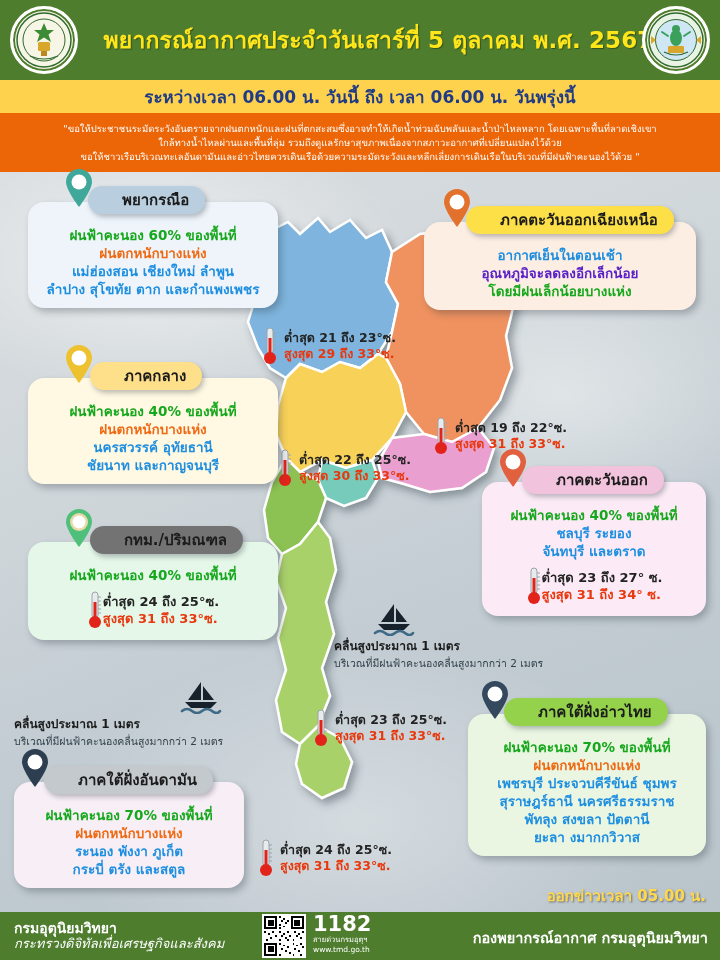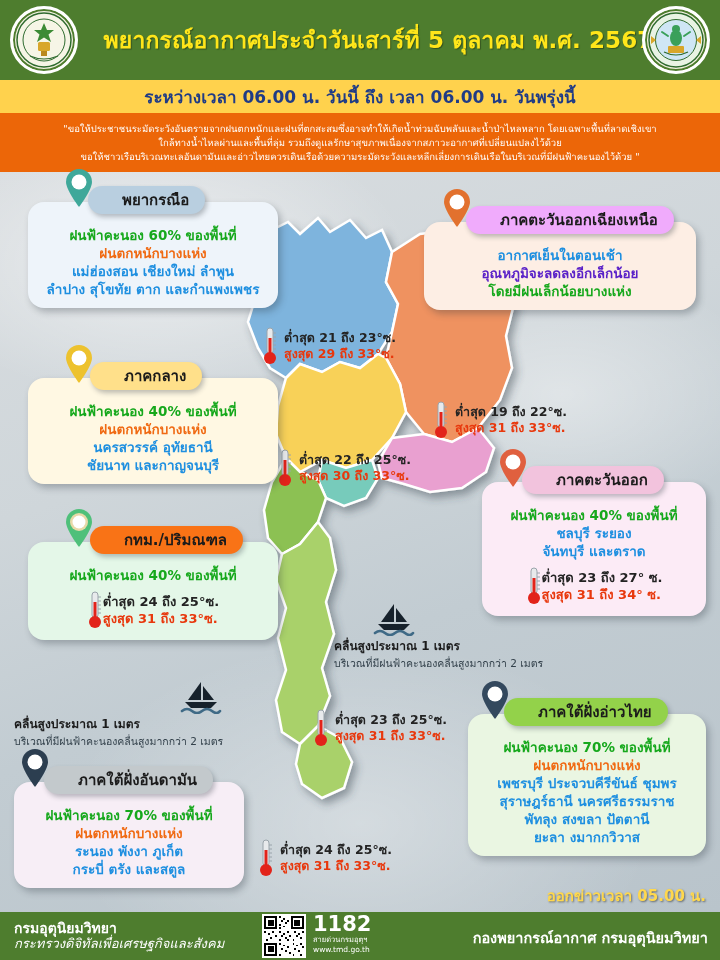--- a/index.html
+++ b/index.html
@@ -256,21 +256,21 @@
           <line x1="11" y1="19" x2="14" y2="19"></line>
         <line x1="11" y1="23" x2="14" y2="23"></line>
       </g>
     </svg>
     <div class="temp-texts">
       <div class="t-min">ต่ำสุด 21 ถึง 23°ซ.</div>
       <div class="t-max">สูงสุด 29 ถึง 33°ซ.</div>
     </div>
   </div>
 
-  <div class="temp-float" style="left:433px; top:400px;">
+  <div class="temp-float" style="left:433px; top:416px;">
     <svg width="16" height="40" viewBox="0 0 16 40">
       <rect x="5" y="2" width="6" height="26" rx="3" fill="#e8eaec" stroke="#9aa4ab" stroke-width="1"></rect>
       <rect x="6.5" y="12" width="3" height="17" fill="#e2231a"></rect>
       <circle cx="8" cy="32" r="6" fill="#e2231a"></circle>
       <g stroke="#9aa4ab" stroke-width="1">
         <line x1="11" y1="7" x2="14" y2="7"></line>
           <line x1="11" y1="11" x2="14" y2="11"></line>
         <line x1="11" y1="15" x2="14" y2="15"></line>
           <line x1="11" y1="19" x2="14" y2="19"></line>
         <line x1="11" y1="23" x2="14" y2="23"></line>
@@ -360,21 +360,21 @@
       <div class="line l-blue">แม่ฮ่องสอน เชียงใหม่ ลำพูน</div>
       <div class="line l-blue">ลำปาง สุโขทัย ตาก และกำแพงเพชร</div>
     </div>
   </div>
 
   <div class="card" style="left:424px; top:222px; width:272px; background:#fdeee4;">
     <svg class="pin" style="left:18px; top:-34px;" viewBox="0 0 30 40">
       <path d="M15 39 C15 39 28 22 28 14 A13 13 0 1 0 2 14 C2 22 15 39 15 39 Z" fill="#e2712e"></path>
       <circle cx="15" cy="14" r="7.5" fill="#ffffff"></circle>
     </svg>
-    <div class="card-title" style="left:42px; background:#f0abfc;">ภาคตะวันออกเฉียงเหนือ</div>
+    <div class="card-title" style="left:42px; background:#fde047;">ภาคตะวันออกเฉียงเหนือ</div>
     <div class="card-body">
       <div class="line l-blue">อากาศเย็นในตอนเช้า</div>
       <div class="line l-purple">อุณหภูมิจะลดลงอีกเล็กน้อย</div>
       <div class="line l-green">โดยมีฝนเล็กน้อยบางแห่ง</div>
     </div>
   </div>
 
   <div class="card" style="left:28px; top:378px; width:250px; background:#fff8e3;">
     <svg class="pin" style="left:36px; top:-34px;" viewBox="0 0 30 40">
       <path d="M15 39 C15 39 28 22 28 14 A13 13 0 1 0 2 14 C2 22 15 39 15 39 Z" fill="#edc22e"></path>
@@ -388,21 +388,21 @@
       <div class="line l-blue">ชัยนาท และกาญจนบุรี</div>
     </div>
   </div>
 
   <div class="card" style="left:28px; top:542px; width:250px; background:#e4f7e8;">
     <svg class="pin" style="left:36px; top:-34px;" viewBox="0 0 30 40">
       <path d="M15 39 C15 39 28 22 28 14 A13 13 0 1 0 2 14 C2 22 15 39 15 39 Z" fill="#4fc07a"></path>
       <circle cx="15" cy="14" r="9" fill="#e8d9a8"></circle>
       <circle cx="15" cy="14" r="6.5" fill="#ffffff"></circle>
     </svg>
-    <div class="card-title" style="left:62px; background:#f97316;">กทม./ปริมณฑล</div>
+    <div class="card-title" style="left:62px; background:#737373;">กทม./ปริมณฑล</div>
     <div class="card-body">
       <div class="line l-green">ฝนฟ้าคะนอง 40% ของพื้นที่</div>
       <div class="temp-row">
         <svg width="16" height="40" viewBox="0 0 16 40">
           <rect x="5" y="2" width="6" height="26" rx="3" fill="#e8eaec" stroke="#9aa4ab" stroke-width="1"></rect>
           <rect x="6.5" y="12" width="3" height="17" fill="#e2231a"></rect>
           <circle cx="8" cy="32" r="6" fill="#e2231a"></circle>
           <g stroke="#9aa4ab" stroke-width="1">
             <line x1="11" y1="7" x2="14" y2="7"></line>
               <line x1="11" y1="11" x2="14" y2="11"></line>

